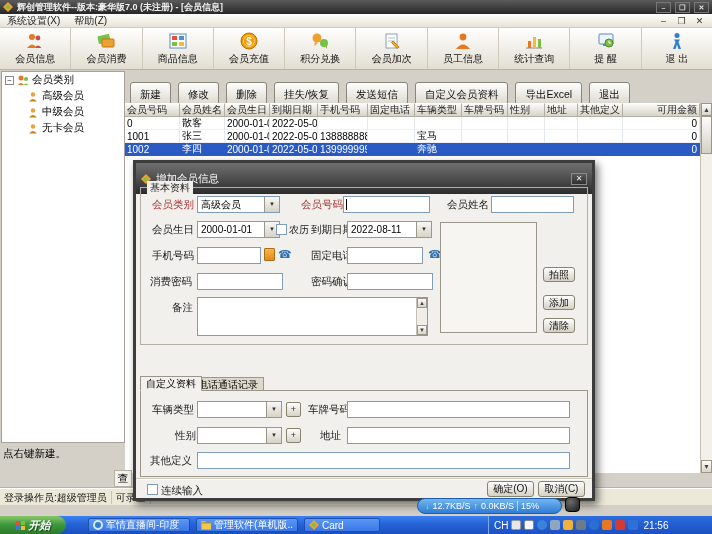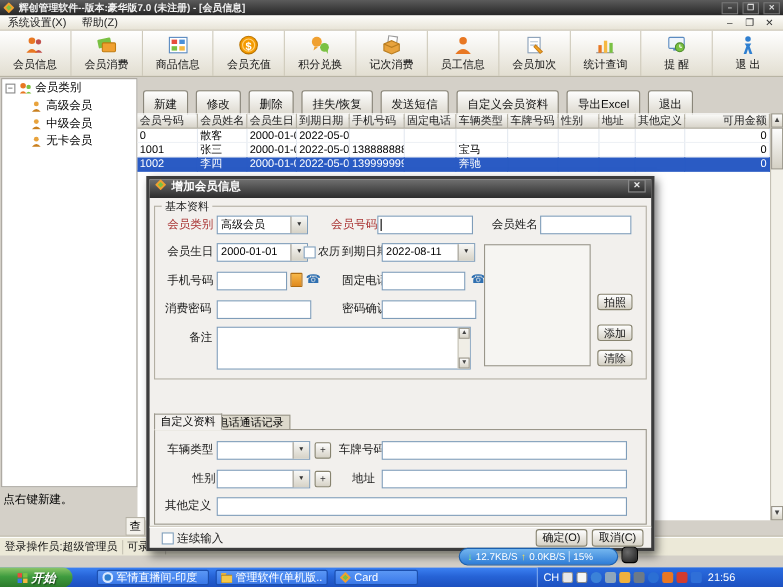--- a/index.html
+++ b/index.html
@@ -66,23 +66,23 @@
 
   
   .statusbar { position:absolute; left:0; top:488px; width:712px; height:17px; background:#ece9d8;
     border-top:1px solid #fff; box-shadow:0 -1px 0 #b8b4a4; display:flex; align-items:center;
     font-size:10px; color:#111; z-index:4; }
   .stseg { padding:0 4px; border-right:1px solid #c6c2b4; height:13px; line-height:13px; white-space:nowrap; }
 
   
   .dialog { position:absolute; left:133px; top:160px; width:462px; height:341px;
     background:#f2f0ed; border:3px solid #3c3c3c; box-shadow:3px 4px 8px rgba(0,0,0,.55); z-index:50; }
-  .dlg-title { position:absolute; left:0; top:0; right:0; height:17px;
-    background:linear-gradient(#707070,#2c2c2c); color:#fff; font-weight:bold; font-size:10.5px;
-    display:flex; align-items:flex-start; gap:5px; padding:0 5px; }
+  .dlg-title { position:absolute; left:0; top:0; right:0; height:31px;
+    background:linear-gradient(#707070,#2c2c2c); color:#fff; font-weight:normal; font-size:10.5px;
+    display:flex; align-items:center; gap:5px; padding:0 5px; }
   .dlg-close { margin-left:auto; width:16px; height:12px; background:linear-gradient(#5a5a5a,#303030);
     border:1px solid #8a8a8a; color:#eee; font-size:8px; line-height:10px; text-align:center; }
   .grp { position:absolute; border:1px solid #b3afa3; }
   .grp-label { position:absolute; top:-7px; left:6px; background:#f2f0ed; padding:0 3px; font-size:10px; color:#222; }
   .dl { position:absolute; font-size:10.5px; color:#1a1a1a; height:15px; line-height:15px; white-space:nowrap; }
   .dl.red { color:#a93232; }
   .din { position:absolute; height:17px; background:#fff; border:1px solid #7f9db9; }
   .cursorbar { position:absolute; left:2px; top:2px; width:1px; height:11px; background:#000; }
   .dsel { position:absolute; height:17px; background:#fff; border:1px solid #7f9db9; display:flex; }
   .dsel-t { flex:1; font-size:10px; line-height:15px; padding-left:3px; overflow:hidden; white-space:nowrap; }
@@ -209,46 +209,36 @@
             <path d="M5 10 l-1 4 l4 -3 z" fill="#f0a030"></path>
             <circle cx="14" cy="11" r="4" fill="#7ac143"></circle>
             <path d="M15 14 l2 3 l0 -4 z" fill="#7ac143"></path>
           </svg>
         </span>
       <span>积分兑换</span>
     </div>
     <div class="tbtn">
       <span class="ic">
           <svg width="20" height="18">
-            <rect x="7" y="1" width="8" height="6" fill="#fff" stroke="#999" transform="rotate(8 11 4)"></rect>
-            <path d="M3 8 L10 5 L17 8 L17 14 L10 17 L3 14 Z" fill="#e8a33d" stroke="#b97d20"></path>
-            <path d="M3 8 L10 11 L17 8" fill="none" stroke="#b97d20"></path>
-          </svg>
-        </span>
-      <span>记次消费</span>
-    </div>
-    <div class="tbtn">
-      <span class="ic">
-          <svg width="20" height="18">
-            <circle cx="10" cy="5" r="3.4" fill="#e87722"></circle>
-            <path d="M3 17 q7 -9 14 0 z" fill="#e87722"></path>
-          </svg>
-        </span>
-      <span>员工信息</span>
-    </div>
-    <div class="tbtn">
-      <span class="ic">
-          <svg width="20" height="18">
             <rect x="4" y="2" width="11" height="14" fill="#fff" stroke="#8aa0b8"></rect>
             <line x1="6" y1="6" x2="13" y2="6" stroke="#b0c0d0"></line>
             <line x1="6" y1="9" x2="13" y2="9" stroke="#b0c0d0"></line>
             <path d="M11 9 L17 15 L15 16.5 L9.5 10.5 Z" fill="#f5a623" stroke="#c87f1b"></path>
           </svg>
         </span>
       <span>会员加次</span>
+    </div>
+    <div class="tbtn">
+      <span class="ic">
+          <svg width="20" height="18">
+            <circle cx="10" cy="5" r="3.4" fill="#e87722"></circle>
+            <path d="M3 17 q7 -9 14 0 z" fill="#e87722"></path>
+          </svg>
+        </span>
+      <span>员工信息</span>
     </div>
     <div class="tbtn">
       <span class="ic">
           <svg width="20" height="18">
             <line x1="2" y1="16" x2="18" y2="16" stroke="#888"></line>
             <rect x="4" y="9" width="3" height="7" fill="#e87722"></rect>
             <rect x="9" y="5" width="3" height="11" fill="#f5b942"></rect>
             <rect x="14" y="7" width="3" height="9" fill="#7ac143"></rect>
           </svg>
         </span>

